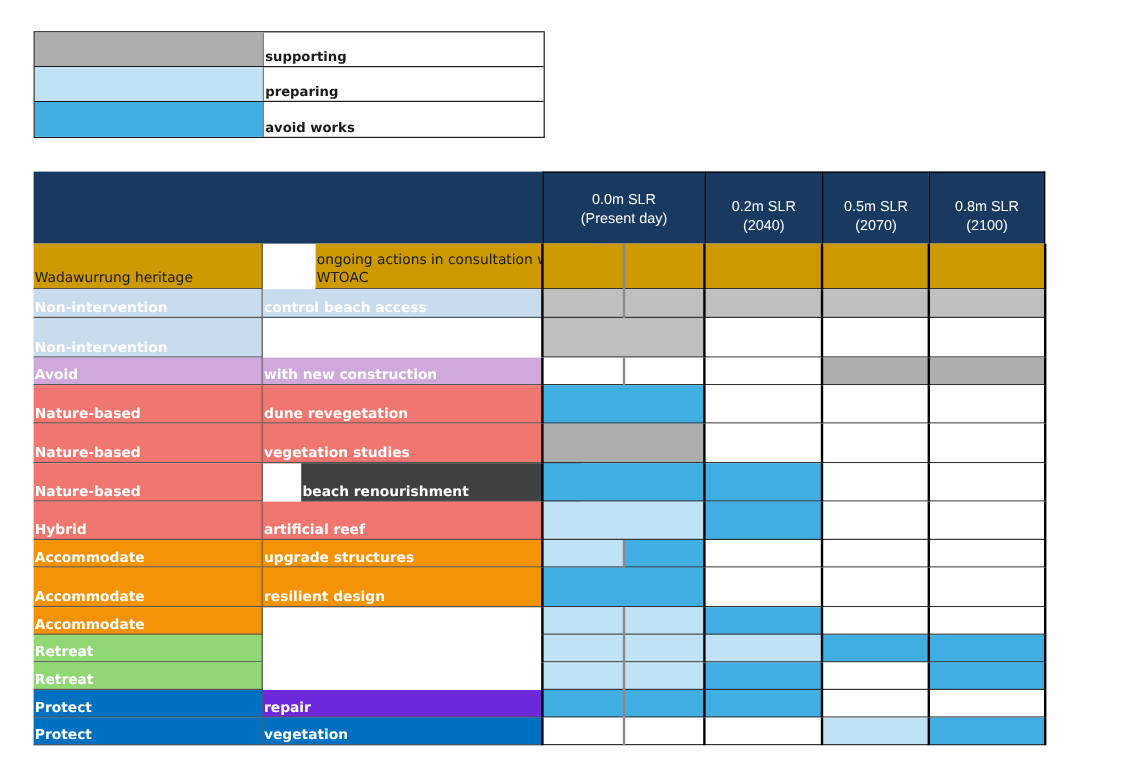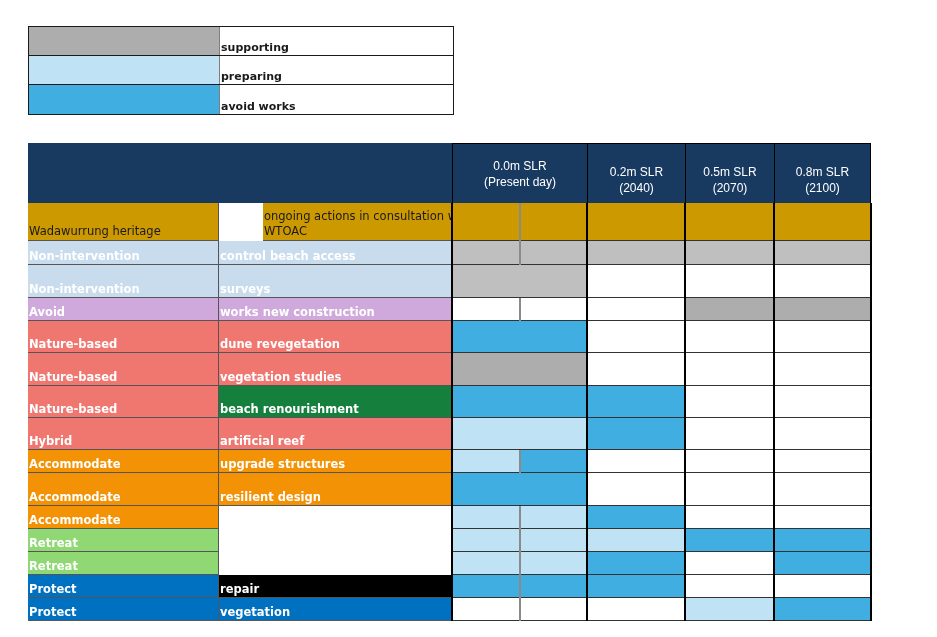--- a/index.html
+++ b/index.html
@@ -94,35 +94,34 @@
       <div class="time" style="left: 746px; width: 97px; background: rgb(191, 191, 191);"></div>
       <div class="vline" style="left: 423px; height: 100%;"></div>
       <div class="vline" style="left: 558px; height: 100%;"></div>
       <div class="vline" style="left: 656px; height: 100%;"></div>
       <div class="vline" style="left: 745px; height: 100%;"></div>
       <div class="vline" style="left: 842px; height: 100%;"></div>
       <div class="vline vline-thin" style="left: 491px; height: 100%;"></div>
     </div>
     <div class="row" style="top: 122px; height: 33px; width: 843px;">
       <div class="cell-cat" style="background: rgb(201, 220, 237);">Non-intervention</div>
-      <div class="cell-act" style="background: rgb(201, 220, 237);">surveys</div>
       <div class="time" style="left: 424px; width: 68px; background: rgb(191, 191, 191);"></div>
       <div class="time" style="left: 492px; width: 67px; background: rgb(191, 191, 191);"></div>
       <div class="time" style="left: 559px; width: 98px; background: rgb(255, 255, 255);"></div>
       <div class="time" style="left: 657px; width: 89px; background: rgb(255, 255, 255);"></div>
       <div class="time" style="left: 746px; width: 97px; background: rgb(255, 255, 255);"></div>
       <div class="vline" style="left: 423px; height: 100%;"></div>
       <div class="vline" style="left: 558px; height: 100%;"></div>
       <div class="vline" style="left: 656px; height: 100%;"></div>
       <div class="vline" style="left: 745px; height: 100%;"></div>
       <div class="vline" style="left: 842px; height: 100%;"></div>
     </div>
     <div class="row" style="top: 155px; height: 23px; width: 843px;">
       <div class="cell-cat" style="background: rgb(207, 168, 220);">Avoid</div>
-      <div class="cell-act" style="background: rgb(207, 168, 220);">works new construction</div>
+      <div class="cell-act" style="background: rgb(207, 168, 220);">with new construction</div>
       <div class="time" style="left: 424px; width: 68px; background: rgb(255, 255, 255);"></div>
       <div class="time" style="left: 492px; width: 67px; background: rgb(255, 255, 255);"></div>
       <div class="time" style="left: 559px; width: 98px; background: rgb(255, 255, 255);"></div>
       <div class="time" style="left: 657px; width: 89px; background: rgb(173, 173, 173);"></div>
       <div class="time" style="left: 746px; width: 97px; background: rgb(173, 173, 173);"></div>
       <div class="vline" style="left: 423px; height: 100%;"></div>
       <div class="vline" style="left: 558px; height: 100%;"></div>
       <div class="vline" style="left: 656px; height: 100%;"></div>
       <div class="vline" style="left: 745px; height: 100%;"></div>
       <div class="vline" style="left: 842px; height: 100%;"></div>
@@ -151,21 +150,21 @@
       <div class="time" style="left: 657px; width: 89px; background: rgb(255, 255, 255);"></div>
       <div class="time" style="left: 746px; width: 97px; background: rgb(255, 255, 255);"></div>
       <div class="vline" style="left: 423px; height: 100%;"></div>
       <div class="vline" style="left: 558px; height: 100%;"></div>
       <div class="vline" style="left: 656px; height: 100%;"></div>
       <div class="vline" style="left: 745px; height: 100%;"></div>
       <div class="vline" style="left: 842px; height: 100%;"></div>
     </div>
     <div class="row" style="top: 243px; height: 32px; width: 843px;">
       <div class="cell-cat" style="background: rgb(240, 119, 112);">Nature-based</div>
-      <div class="cell-act" style="background: #15803d;">beach renourishment</div>
+      <div class="cell-act" style="background: #404040; margin-left: 32px;">beach renourishment</div>
       <div class="time" style="left: 424px; width: 68px; background: rgb(65, 174, 226);"></div>
       <div class="time" style="left: 492px; width: 67px; background: rgb(65, 174, 226);"></div>
       <div class="time" style="left: 559px; width: 98px; background: rgb(65, 174, 226);"></div>
       <div class="time" style="left: 657px; width: 89px; background: rgb(255, 255, 255);"></div>
       <div class="time" style="left: 746px; width: 97px; background: rgb(255, 255, 255);"></div>
       <div class="vline" style="left: 423px; height: 100%;"></div>
       <div class="vline" style="left: 558px; height: 100%;"></div>
       <div class="vline" style="left: 656px; height: 100%;"></div>
       <div class="vline" style="left: 745px; height: 100%;"></div>
       <div class="vline" style="left: 842px; height: 100%;"></div>
@@ -250,21 +249,21 @@
       <div class="time" style="left: 746px; width: 97px; background: rgb(65, 174, 226);"></div>
       <div class="vline" style="left: 423px; height: 100%;"></div>
       <div class="vline" style="left: 558px; height: 100%;"></div>
       <div class="vline" style="left: 656px; height: 100%;"></div>
       <div class="vline" style="left: 745px; height: 100%;"></div>
       <div class="vline" style="left: 842px; height: 100%;"></div>
       <div class="vline vline-thin" style="left: 491px; height: 100%;"></div>
     </div>
     <div class="row" style="top: 432px; height: 23px; width: 843px;">
       <div class="cell-cat" style="background: rgb(0, 112, 192);">Protect</div>
-      <div class="cell-act" style="background: #000000;">repair</div>
+      <div class="cell-act" style="background: #6d28d9;">repair</div>
       <div class="time" style="left: 424px; width: 68px; background: rgb(65, 174, 226);"></div>
       <div class="time" style="left: 492px; width: 67px; background: rgb(65, 174, 226);"></div>
       <div class="time" style="left: 559px; width: 98px; background: rgb(65, 174, 226);"></div>
       <div class="time" style="left: 657px; width: 89px; background: rgb(255, 255, 255);"></div>
       <div class="time" style="left: 746px; width: 97px; background: rgb(255, 255, 255);"></div>
       <div class="vline" style="left: 423px; height: 100%;"></div>
       <div class="vline" style="left: 558px; height: 100%;"></div>
       <div class="vline" style="left: 656px; height: 100%;"></div>
       <div class="vline" style="left: 745px; height: 100%;"></div>
       <div class="vline" style="left: 842px; height: 100%;"></div>

